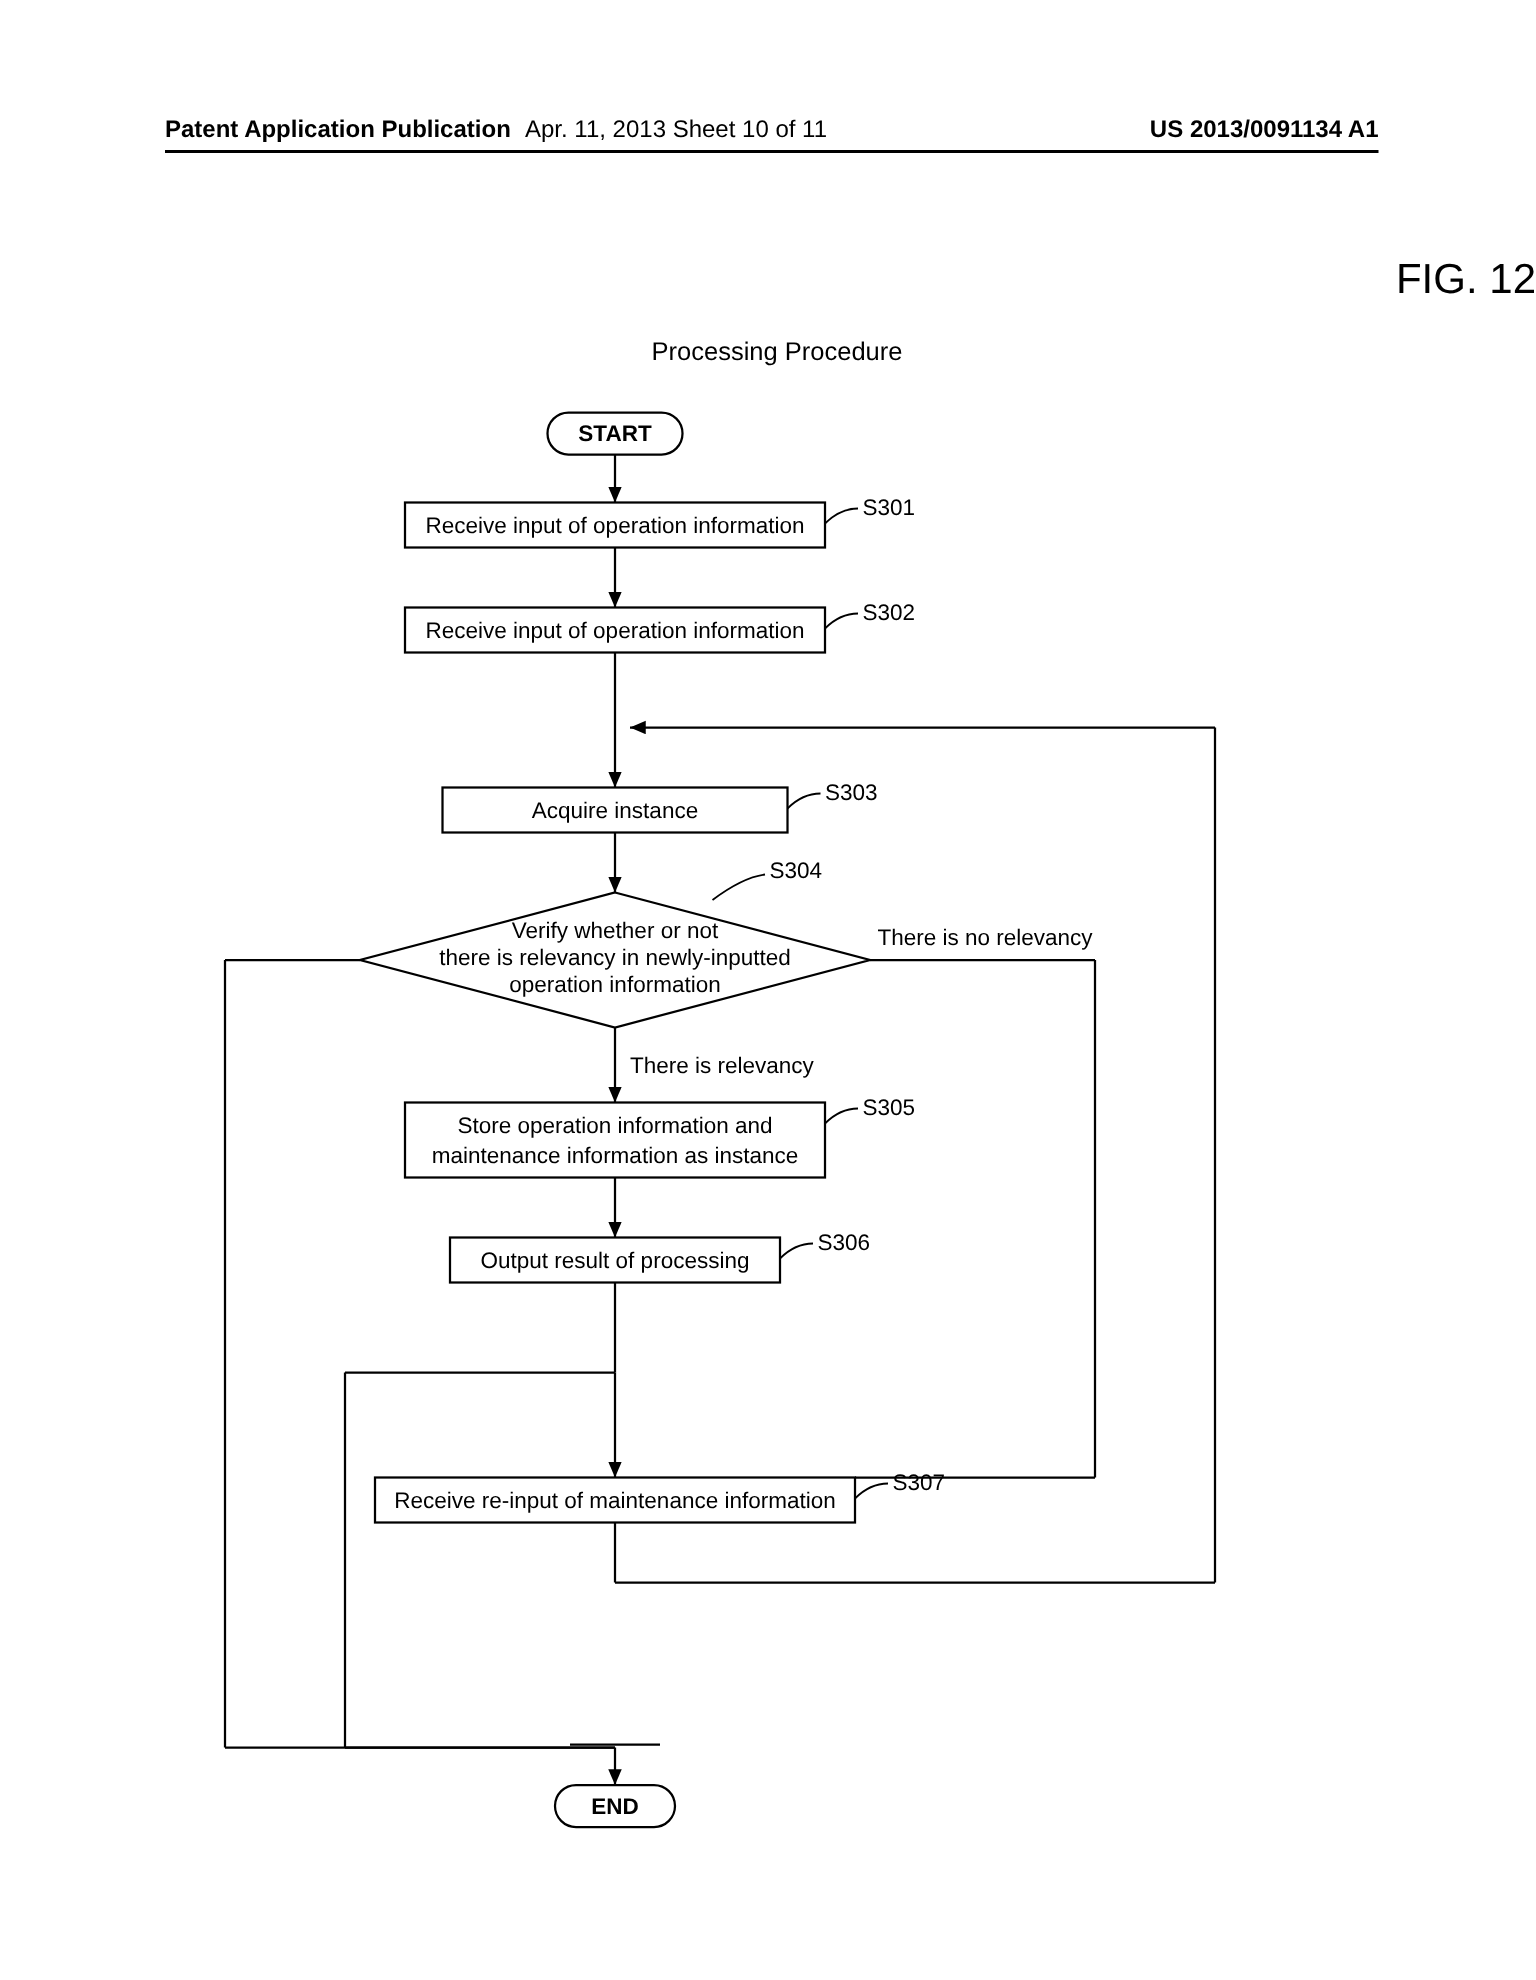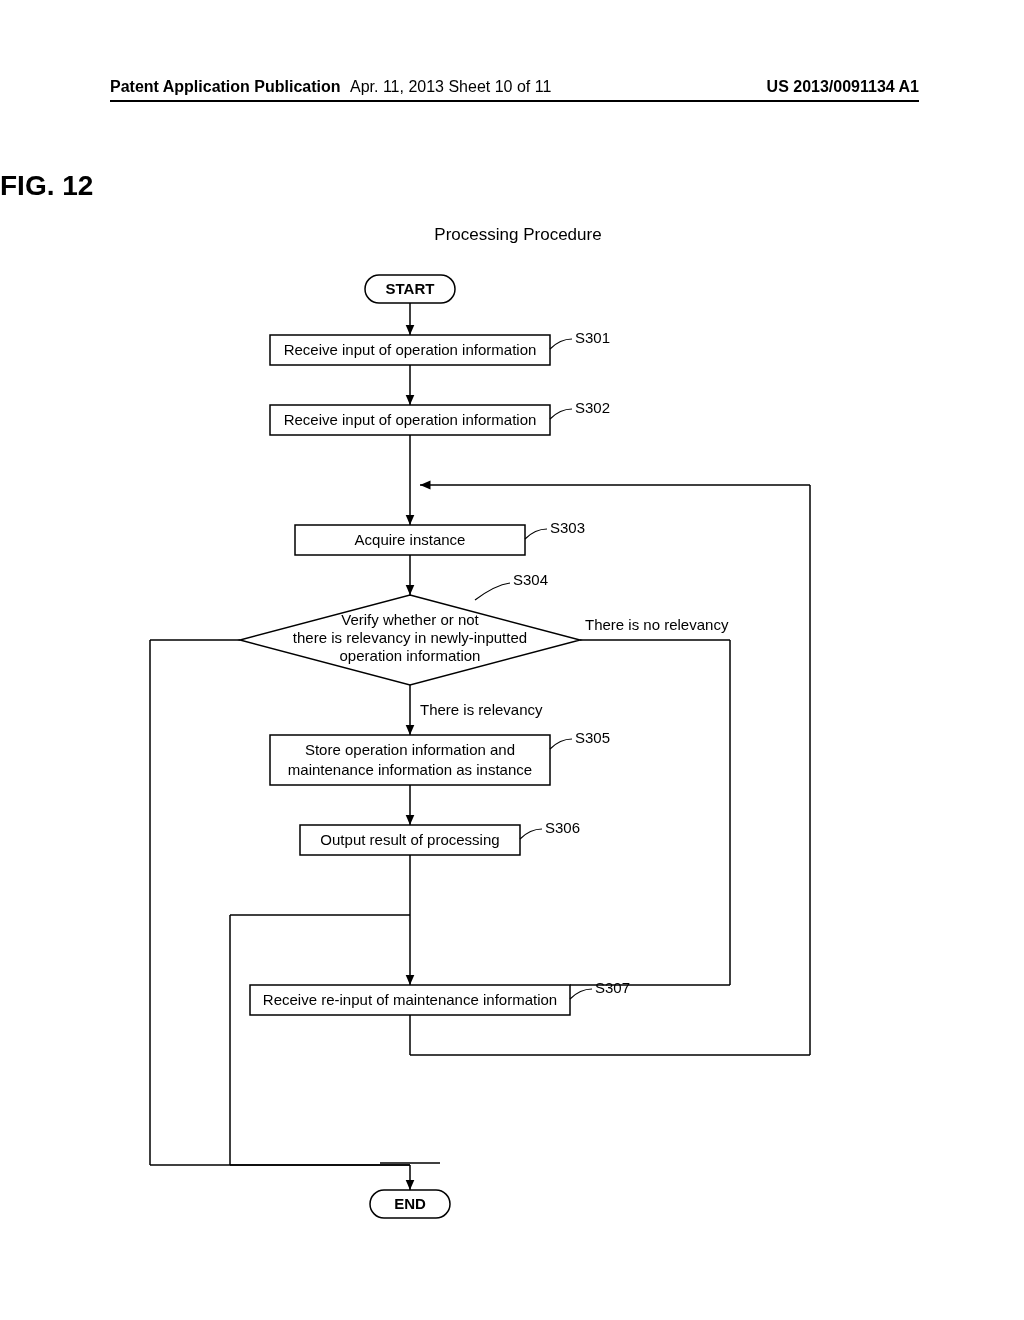--- a/index.html
+++ b/index.html
@@ -44,23 +44,23 @@
     right: 105px;
     font-size: 16px;
     font-weight: bold;
     text-align: center;
   }
   .fig-title {
     position: absolute;
     top: 170px;
     left: 0;
     right: 0;
-    text-align: left;
+    text-align: right;
     font-size: 28px;
-    font-weight: bold;
+    font-weight: normal;
   }
   .fig-subtitle {
     position: absolute;
     top: 225px;
     left: 0;
     right: 0;
     text-align: center;
     font-size: 17px;
     padding-left: 12px;
   }

